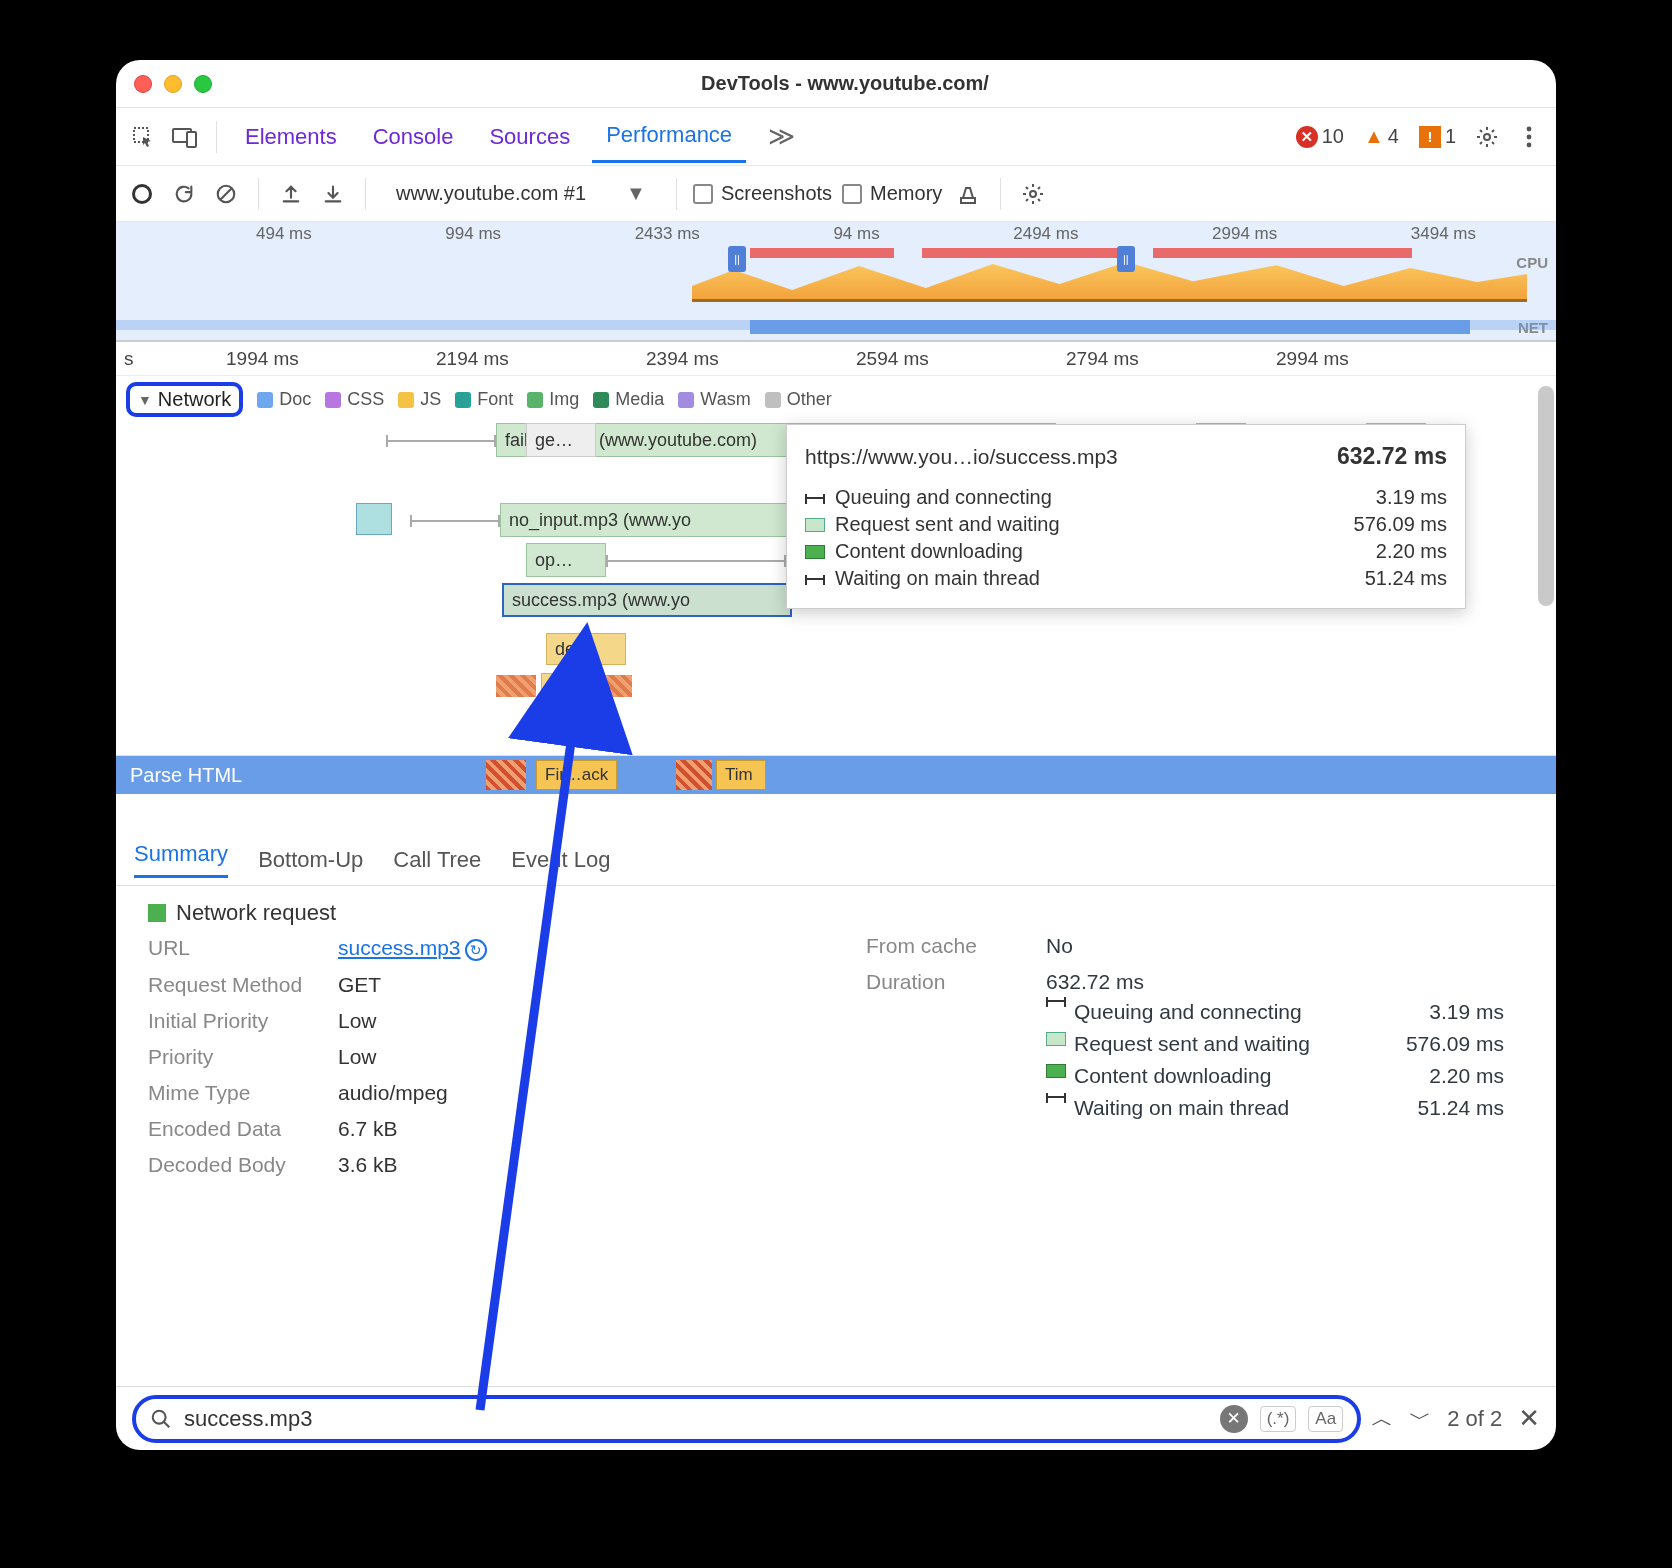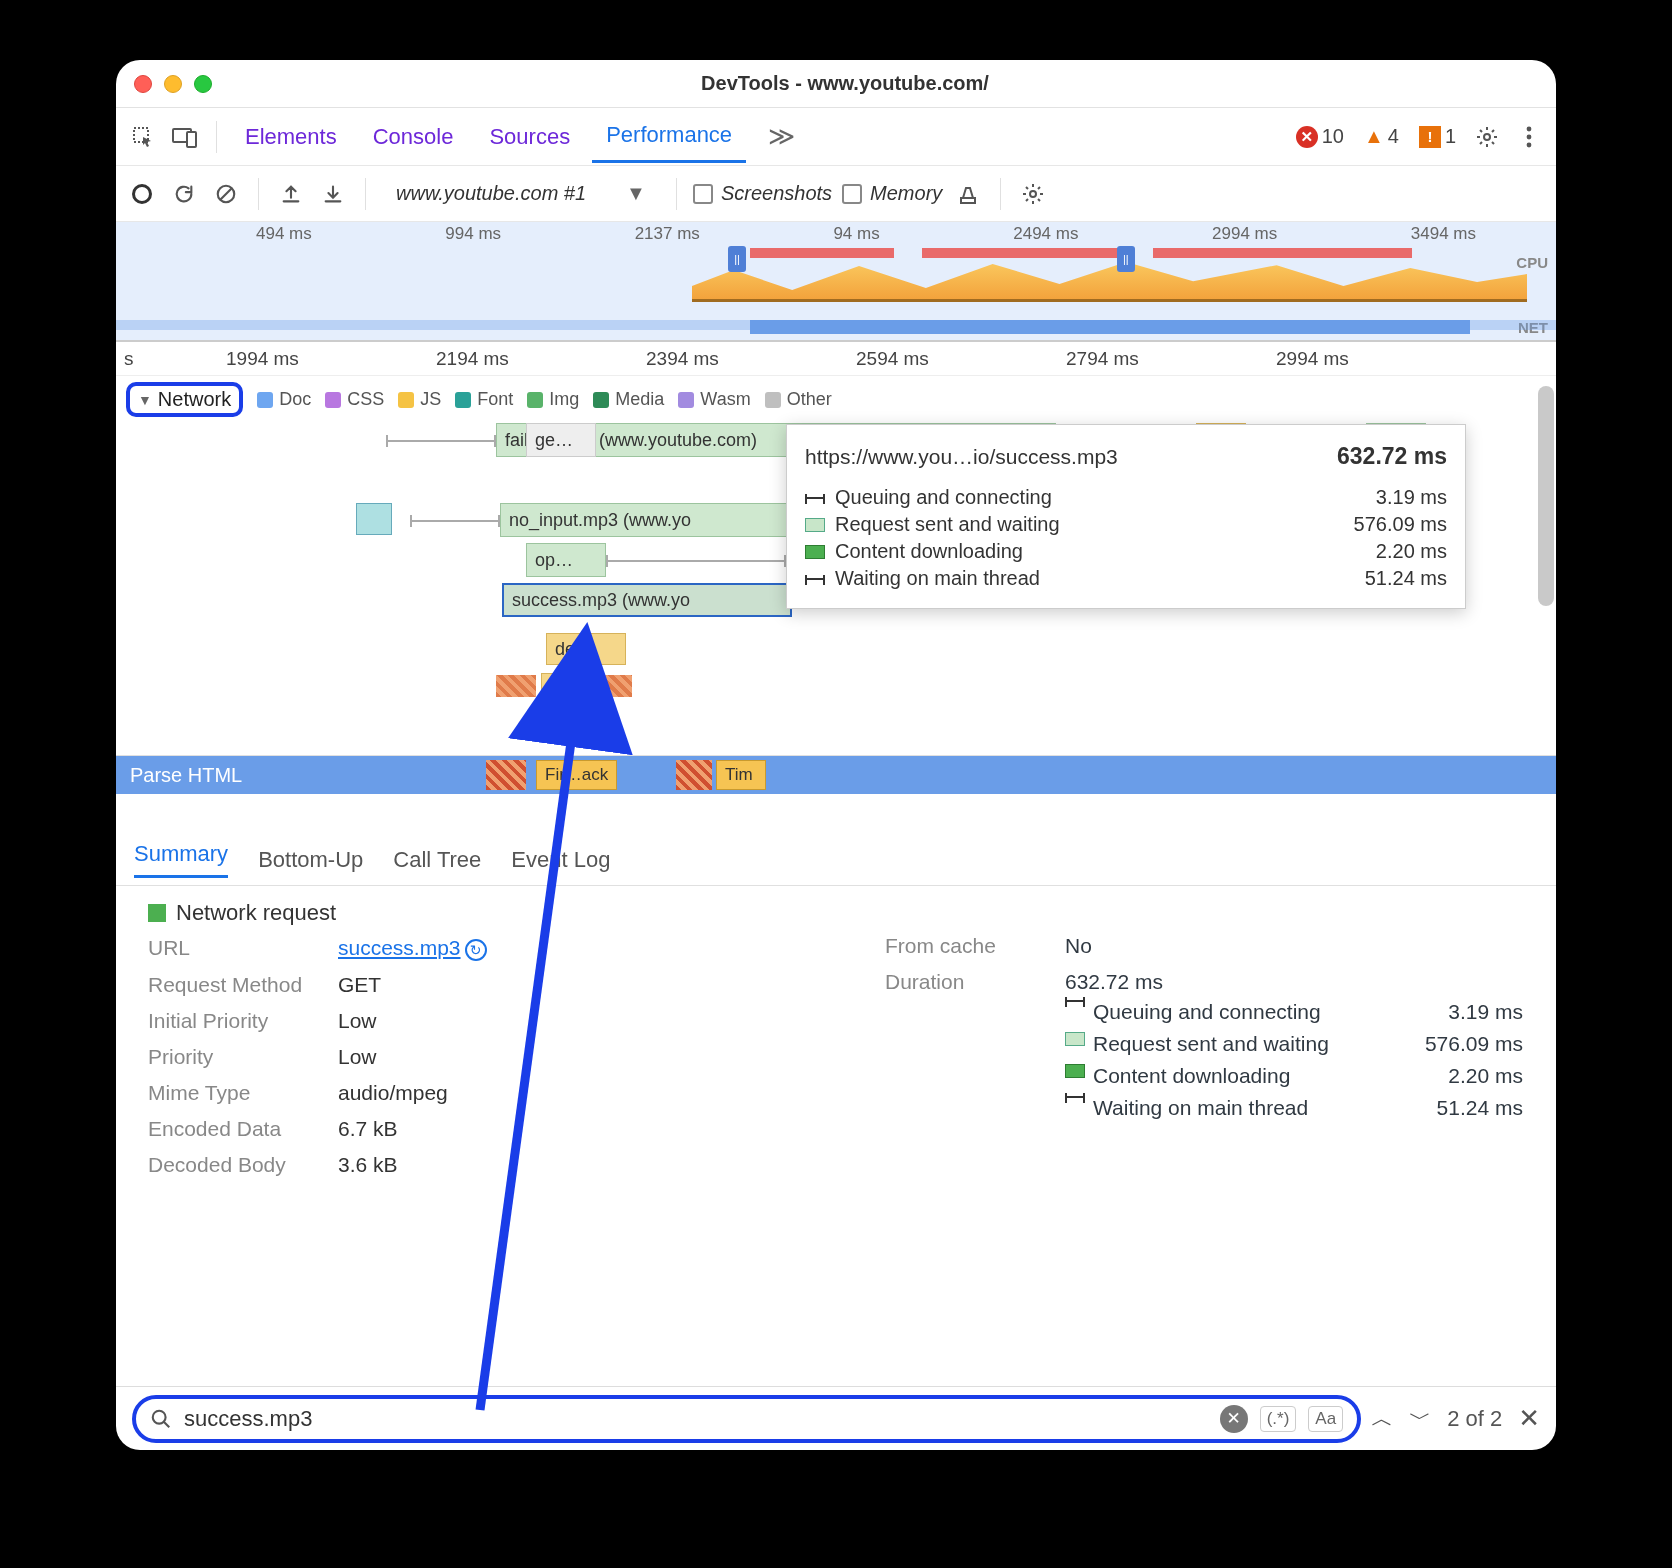--- a/index.html
+++ b/index.html
@@ -18,21 +18,21 @@
   .icnbtn { width: 34px; height: 34px; display: flex; align-items: center; justify-content: center; color: #555; border-radius: 4px; }
   .vsep { width: 1px; height: 32px; background: #e0e0e0; margin: 0 6px; }
   .tab { padding: 12px 14px; font-size: 22px; color: #6d28d9; }
   .tab.active { color: #1a73e8; border-bottom: 3px solid #1a73e8; }
   .spacer { flex: 1; }
   .badge { display: flex; align-items: center; gap: 4px; font-size: 20px; color: #444; margin: 0 6px; }
   .b-err { width:22px; height:22px; border-radius:50%; background:#d93025; color:#fff; display:flex; align-items:center; justify-content:center; font-size:15px; font-weight:700; }
   .b-warn { color:#e8710a; font-size:20px; }
   .b-iss { width:22px; height:22px; background:#e8710a; color:#fff; display:flex; align-items:center; justify-content:center; font-size:15px; font-weight:700; }
 
-  .toolbar { height: 56px; display: flex; align-items: center; border-bottom: 1px solid #e7e7e7; padding: 0 10px; gap: 10px; font-style: italic; }
+  .toolbar { height: 56px; display: flex; align-items: center; border-bottom: 1px solid #e7e7e7; padding: 0 10px; gap: 10px; }
   .tb-icn { width: 32px; height: 32px; display: flex; align-items: center; justify-content: center; color: #555; }
   .record-dot { width: 20px; height: 20px; border-radius: 50%; border: 3px solid #333; }
   .sel { display: flex; align-items: center; font-size: 20px; color: #333; padding: 0 14px; }
   .chk { display: flex; align-items: center; gap: 8px; font-size: 20px; color: #333; }
   .chkbox { width: 20px; height: 20px; border: 2px solid #888; border-radius: 3px; }
 
   .overview { height: 120px; background: #e5eefc; position: relative; border-bottom: 2px solid #ccc; overflow: hidden; }
   .ov-ticks { position: absolute; top: 2px; left: 0; right: 0; display: flex; justify-content: space-between; padding: 0 80px 0 140px; font-size: 17px; color: #666; }
   .ov-label { position: absolute; right: 8px; font-size: 15px; color: #888; font-weight: 600; }
   .ov-cpu { top: 32px; }
@@ -80,21 +80,21 @@
   .summary { padding: 14px 32px; display:flex; gap: 60px; }
   .sum-h { font-size:22px; color:#333; display:flex; align-items:center; gap:10px; margin-bottom:10px; }
   .sum-h .sq { width:18px; height:18px; background:#4caf50; }
   .kv { display:grid; grid-template-columns: 190px auto; row-gap:12px; font-size:21px; }
   .kv .k { color:#888; }
   .kv .v { color:#333; }
   .kv a { color:#1a73e8; text-decoration:underline; }
   .refresh-badge { display:inline-flex; width:22px; height:22px; border-radius:50%; border:2px solid #1a73e8; color:#1a73e8; align-items:center; justify-content:center; font-size:14px; margin-left:4px; }
 
   .sum-right { font-size:21px; }
-  .kv2 { display:grid; grid-template-columns: 180px auto; row-gap:12px;margin-left:19px; }
+  .kv2 { display:grid; grid-template-columns: 180px auto; row-gap:12px; }
   .dur-sub { display:grid; grid-template-columns: 28px 300px 130px; row-gap:8px; margin-top:6px; }
   .dur-sub .val { text-align:right; }
 
   .searchbar { position:absolute; left:0; right:0; bottom:0; height:64px; border-top:1px solid #ddd; display:flex; align-items:center; padding: 0 16px; gap:10px; }
   .sb-wrap { display:flex; align-items:center; flex:1; gap:10px; }
   .sb-ring { border:4px solid #1a3de8; border-radius:28px; padding: 6px 14px; display:flex; align-items:center; gap:12px; flex:1; }
   .sb-input { border:none; outline:none; font-size:22px; flex:1; color:#333; background:transparent; }
   .sb-chip { font-size:17px; color:#666; border:1px solid #ccc; border-radius:4px; padding:2px 6px; }
   .sb-chip.circle{border-radius:50%; width:28px; height:28px; display:flex; align-items:center; justify-content:center; background:#777; color:#fff; border:none;}
   .sb-nav { display:flex; align-items:center; gap:16px; font-size:22px; color:#555; }
@@ -220,21 +220,21 @@
             <circle cx="12" cy="12" r="3" fill="none" stroke="#555" stroke-width="2"></circle>
             <path d="M12 2v3M12 19v3M2 12h3M19 12h3M5 5l2 2M17 17l2 2M19 5l-2 2M5 19l2-2" stroke="#555" stroke-width="2"></path>
           </svg>
         </div>
     </div>
 
     <div class="overview">
       <div class="ov-ticks">
         <span>494 ms</span>
           <span>994 ms</span>
-          <span>2137 ms</span>
+          <span>2433 ms</span>
         <span>94 ms</span>
           <span>2494 ms</span>
           <span>2994 ms</span>
           <span>3494 ms</span>
       </div>
       <div class="ov-label ov-cpu">CPU</div>
       <div class="ov-label ov-net">NET</div>
       <div class="ov-red" style="left:44%;width:10%"></div>
       <div class="ov-red" style="left:56%;width:14%"></div>
       <div class="ov-red" style="left:72%;width:18%"></div>

